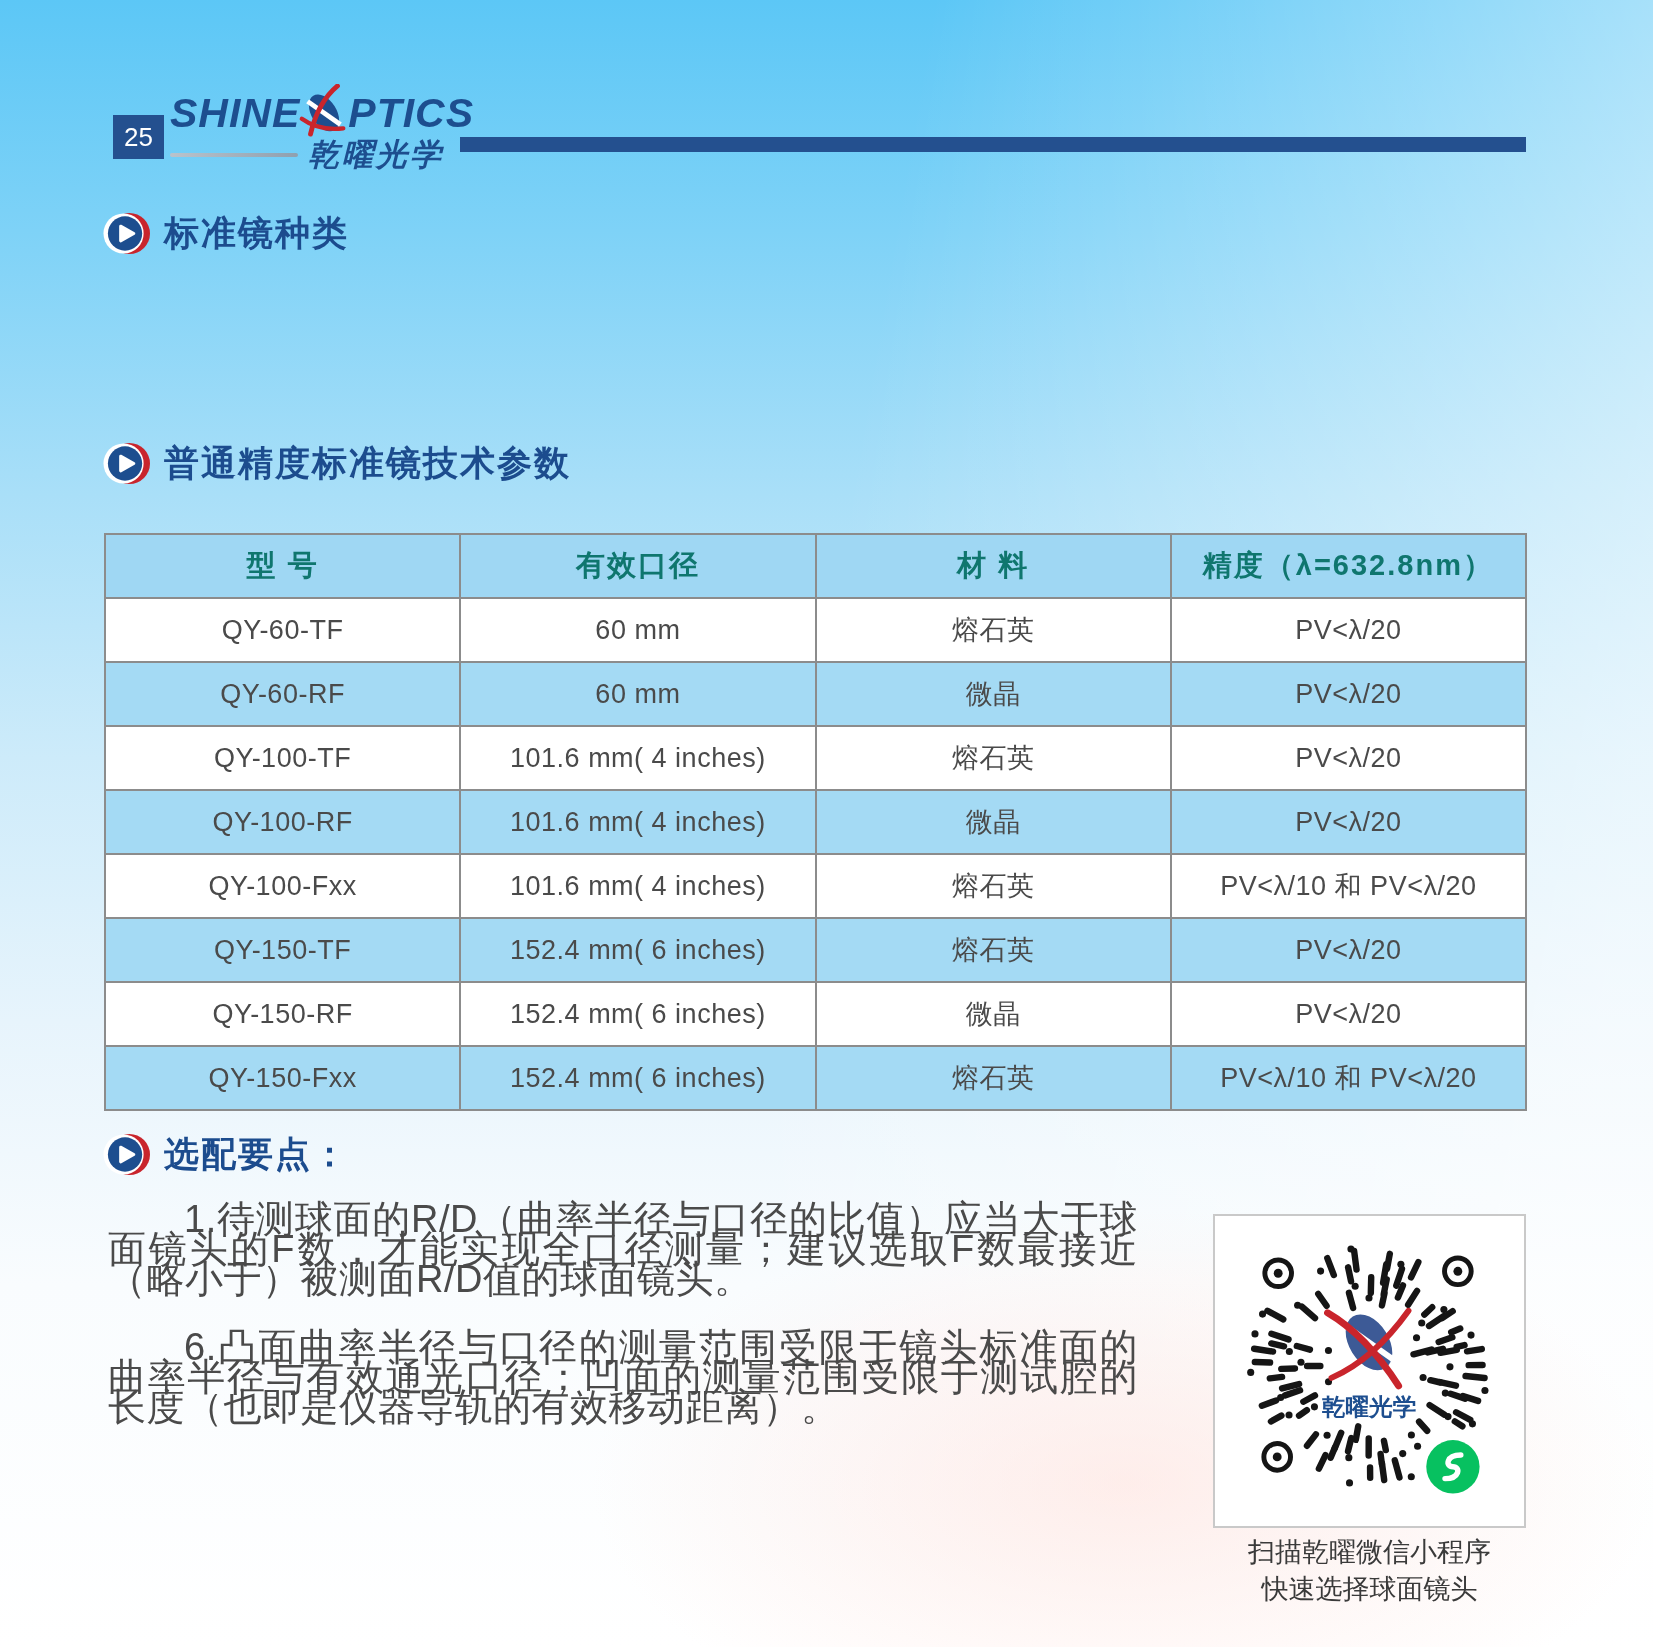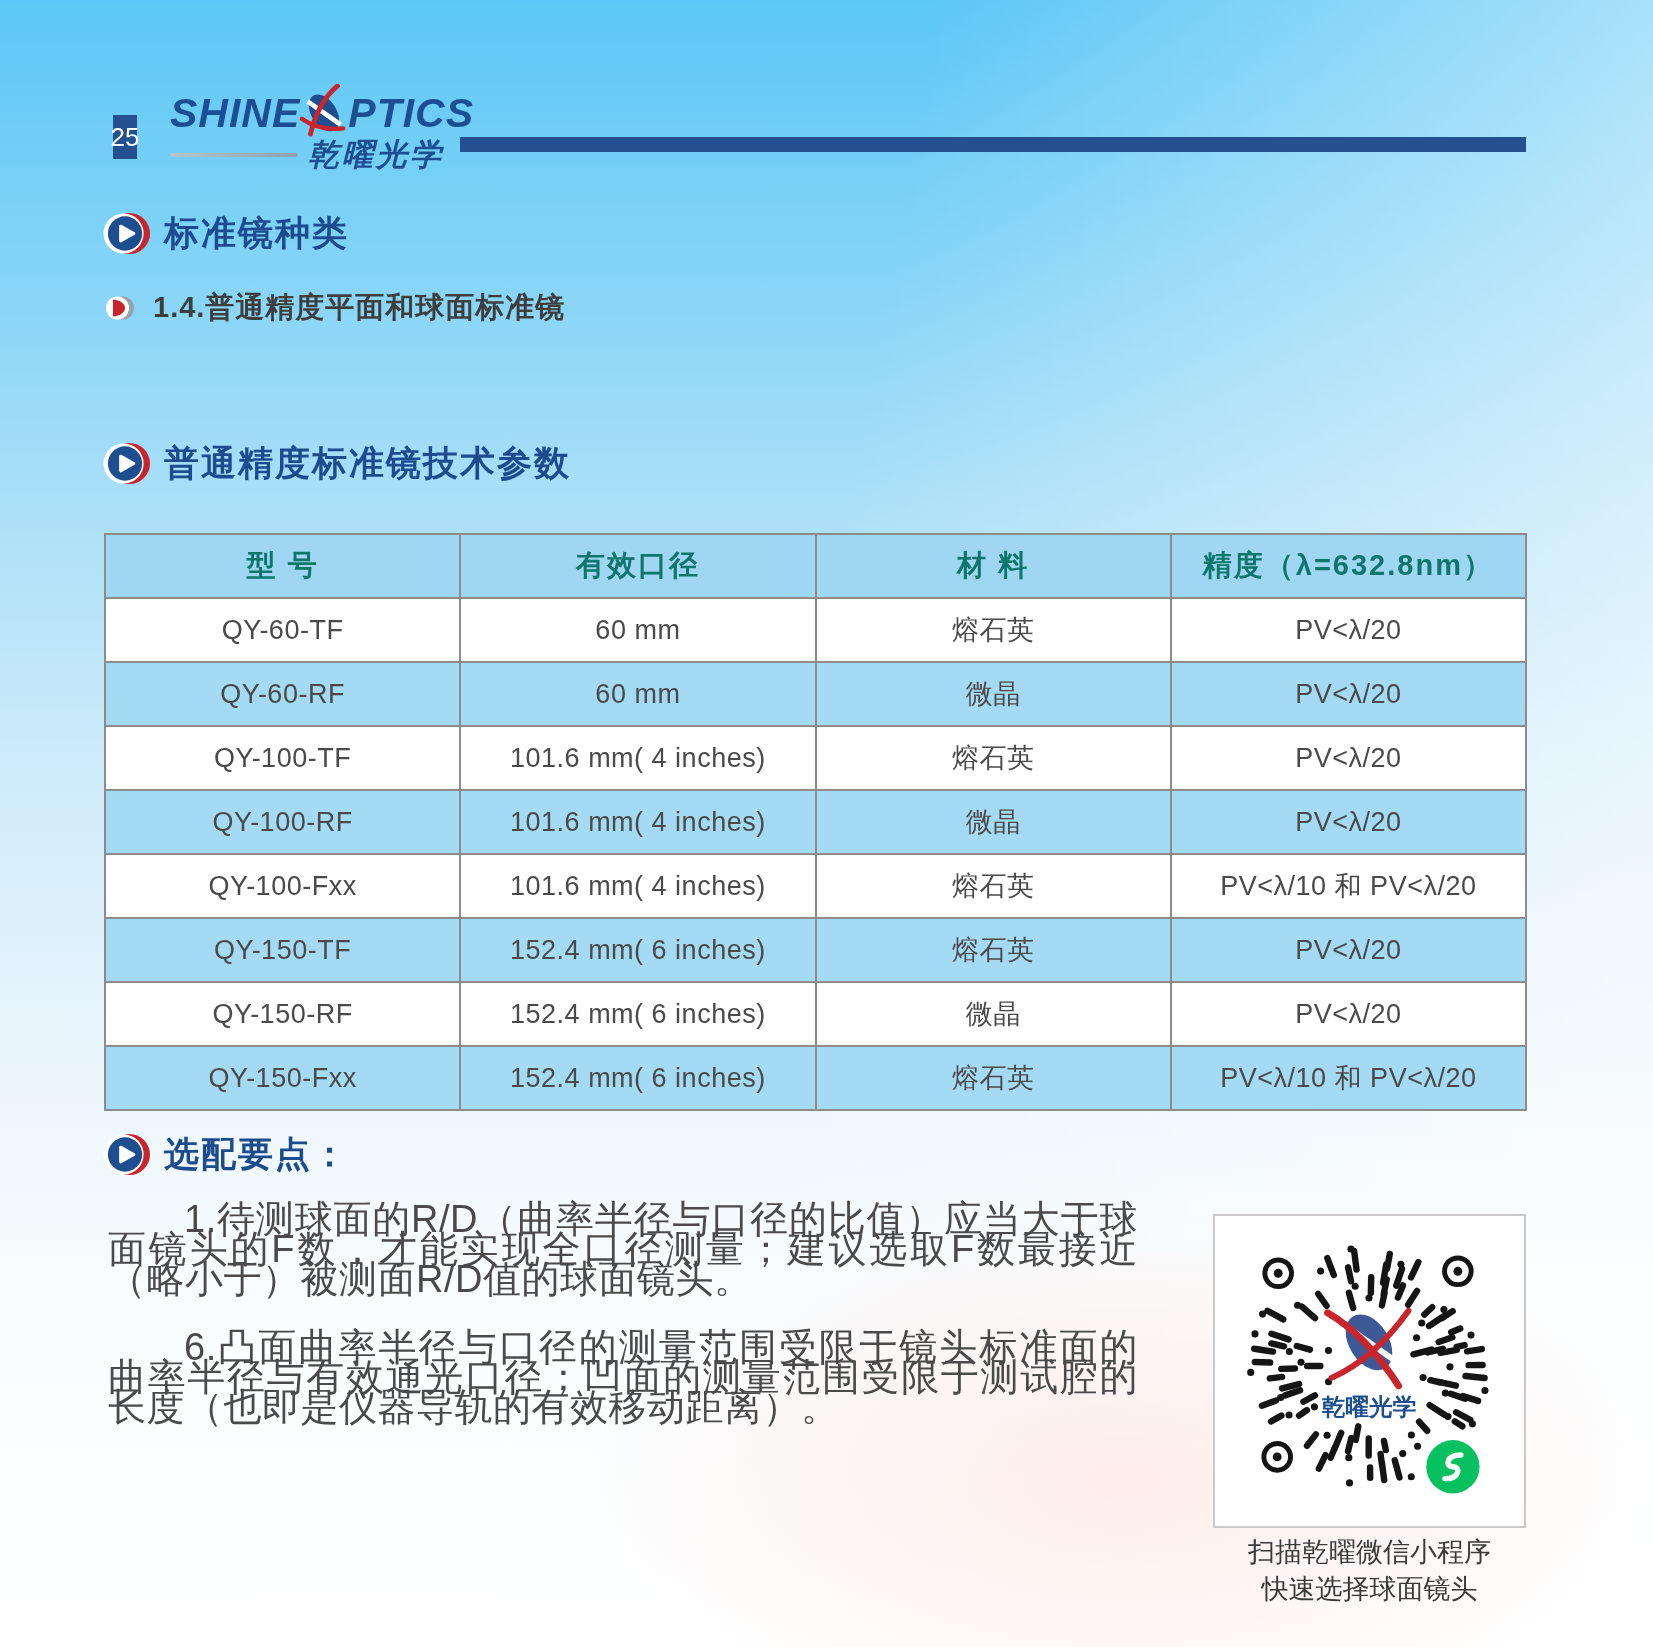--- a/index.html
+++ b/index.html
@@ -5,21 +5,21 @@
   html,body{margin:0;padding:0;}
   body{font-family:"Liberation Sans","DejaVu Sans",sans-serif;}
   #page{
     position:relative;width:1653px;height:1647px;overflow:hidden;
     background:
       radial-gradient(ellipse 820px 420px at 68% 90%, rgba(255,224,218,0.55), rgba(255,224,218,0) 65%),
       linear-gradient(100deg, rgba(255,255,255,0) 48%, rgba(255,255,255,0.55) 92%),
       linear-gradient(180deg,#5cc7f6 0%,#7ed2f7 14%,#a9dff8 30%,#cdebfa 46%,#e7f4fc 62%,#f9fcfe 78%,#ffffff 100%);
   }
   
-  .pagebox{position:absolute;left:113px;top:115px;width:24px;height:44px;background:#24508f;
+  .pagebox{position:absolute;left:113px;top:115px;width:51px;height:44px;background:#24508f;
     color:#fff;font-size:26px;display:flex;align-items:center;justify-content:center;}
   
   .logo{position:absolute;left:170px;top:86px;}
   .logo-row{display:flex;align-items:center;}
   .logo-word{font-size:41px;font-weight:800;font-style:italic;color:#1d4e8f;letter-spacing:1px;line-height:1;}
   .logo-mark{width:54px;height:54px;margin:0 -3px;position:relative;top:-2px;}
   .logo-sub{display:flex;align-items:center;margin-top:-6px;}
   .logo-line{width:128px;height:4px;background:linear-gradient(90deg,#b9c3cc,#8fa0af);border-radius:2px;margin-right:10px;}
   .logo-cn{font-size:31px;font-weight:bold;font-style:italic;color:#1d4e8f;letter-spacing:3px;}
   .topbar{position:absolute;left:460px;top:137px;width:1066px;height:15px;background:#24508f;}
@@ -79,28 +79,20 @@
   <div class="h-block" style="left:103px;top:210px;">
     <svg class="h-icon" viewBox="0 0 48 48">
       <circle cx="27" cy="24" r="21" fill="#c9252c"></circle>
       <circle cx="21" cy="24" r="20.5" fill="#ffffff"></circle>
       <circle cx="22.5" cy="24" r="17.5" fill="#1d4e8f"></circle>
       <path d="M18 16.5 L31.5 24 L18 31.5 Z" fill="#ffffff" stroke="#ffffff" stroke-width="3" stroke-linejoin="round"></path>
     </svg>
     <span class="h-text">标准镜种类</span>
   </div>
 
-  <div class="sub-block" style="left:105px;top:288px;">
-    <svg class="sub-icon" viewBox="0 0 30 30">
-      <circle cx="17.5" cy="15" r="11.5" fill="#98a0a8"></circle>
-      <circle cx="12.5" cy="15" r="11.5" fill="#ffffff"></circle>
-      <path d="M8 6.5 C 15.5 7 20 11 20 15 C 20 19 15.5 23 8 23.5 Z" fill="#c9252c"></path>
-    </svg>
-    <span class="sub-text">1.4.普通精度平面和球面标准镜</span>
-  </div>
 
 
   <div class="h-block" style="left:103px;top:440px;">
     <svg class="h-icon" viewBox="0 0 48 48">
       <circle cx="27" cy="24" r="21" fill="#c9252c"></circle>
       <circle cx="21" cy="24" r="20.5" fill="#ffffff"></circle>
       <circle cx="22.5" cy="24" r="17.5" fill="#1d4e8f"></circle>
       <path d="M18 16.5 L31.5 24 L18 31.5 Z" fill="#ffffff" stroke="#ffffff" stroke-width="3" stroke-linejoin="round"></path>
     </svg>
     <span class="h-text">普通精度标准镜技术参数</span>

